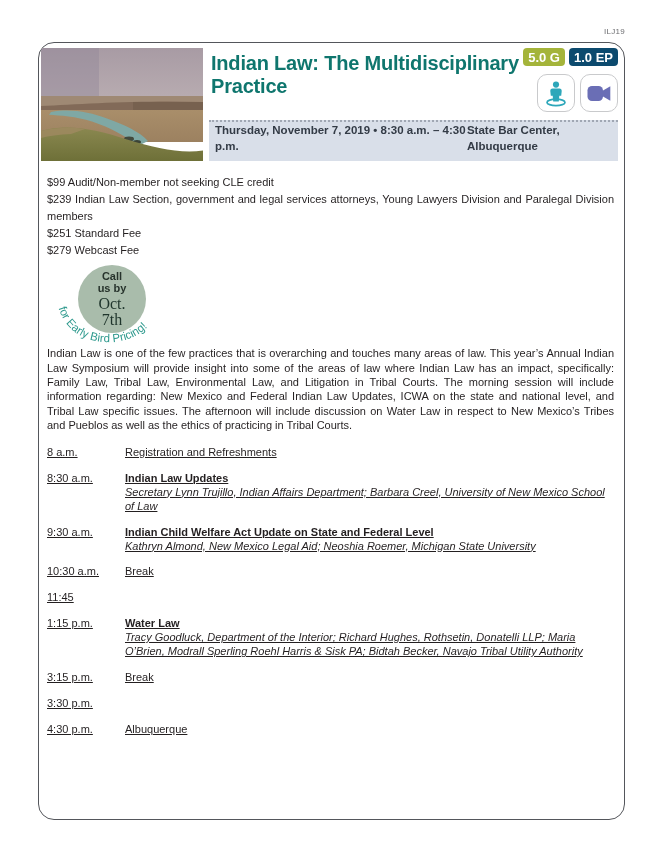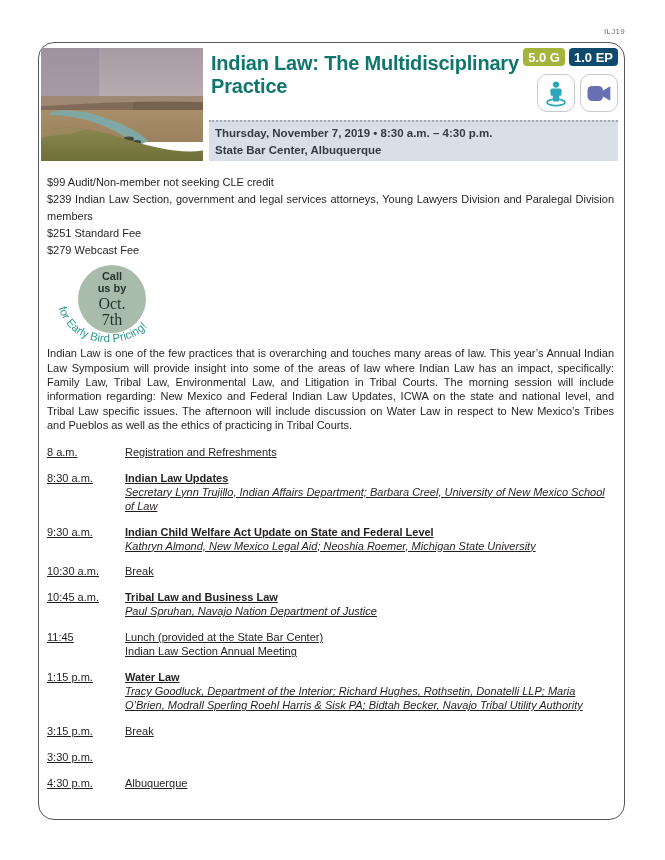--- a/index.html
+++ b/index.html
@@ -35,21 +35,21 @@
   .badge.g{background:#a4b43a;}
   .badge.ep{background:#0c4a6e;}
   .icon-tiles{display:flex;gap:5px;margin-top:8px;}
   .tile{
     width:38px;height:38px;border:1px solid #c9cacc;border-radius:10px;background:#fff;
     display:flex;align-items:center;justify-content:center;box-sizing:border-box;
   }
   
   .date-bar{
     height:41px;background:#d9dfe9;border-top:2px dotted #a0a7b3;
-    display:flex;flex-direction:column;justify-content:center;
+    display:flex;flex-direction:row;justify-content:center;
     padding-left:6px;box-sizing:border-box;
   }
   .date-bar div{font-weight:bold;font-size:11.5px;line-height:1.4;color:#333b46;}
   
   .fees{margin:13px 10px 0 8px;font-size:11px;line-height:1.55;}
   .fee.justify{text-align:justify;}
   
   .early-bird{margin:3px 0 0 16px;width:126px;height:82px;}
   .early-bird svg{display:block;}
   
@@ -185,34 +185,23 @@
       </div>
     </div>
 
     <div class="row">
       <div class="time">10:30 a.m.</div>
       <div class="content">
           <div class="session-title">Break</div>
         </div>
     </div>
 
-    <div class="row">
-      <div class="time">10:45 a.m.</div>
-      <div class="content">
-        <div class="session-title b">Tribal Law and Business Law</div>
-        <div class="speakers">Paul Spruhan, Navajo Nation Department of Justice</div>
-      </div>
-    </div>
 
     <div class="row">
       <div class="time">11:45</div>
-      <div class="content">
-        <div class="session-title">Lunch (provided at the State Bar Center)</div>
-        <div class="session-line2">Indian Law Section Annual Meeting</div>
-      </div>
     </div>
 
     <div class="row">
       <div class="time">1:15 p.m.</div>
       <div class="content">
         <div class="session-title b">Water Law</div>
         <div class="speakers">Tracy Goodluck, Department of the Interior; Richard Hughes, Rothsetin, Donatelli LLP; Maria O’Brien, Modrall Sperling Roehl Harris &amp; Sisk PA; Bidtah Becker, Navajo Tribal Utility Authority</div>
       </div>
     </div>
 

